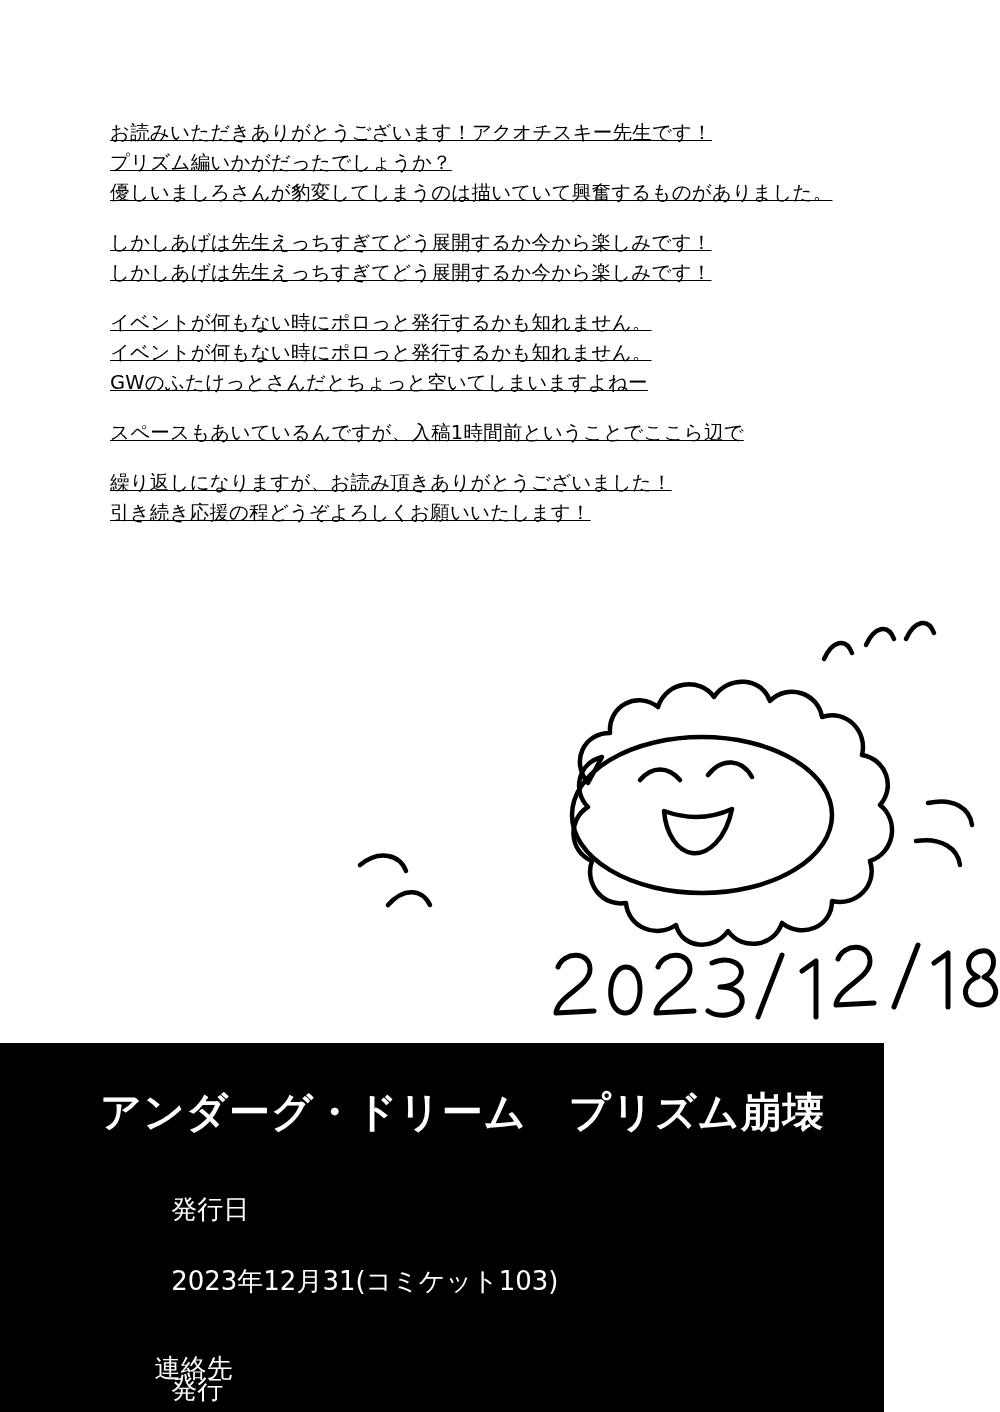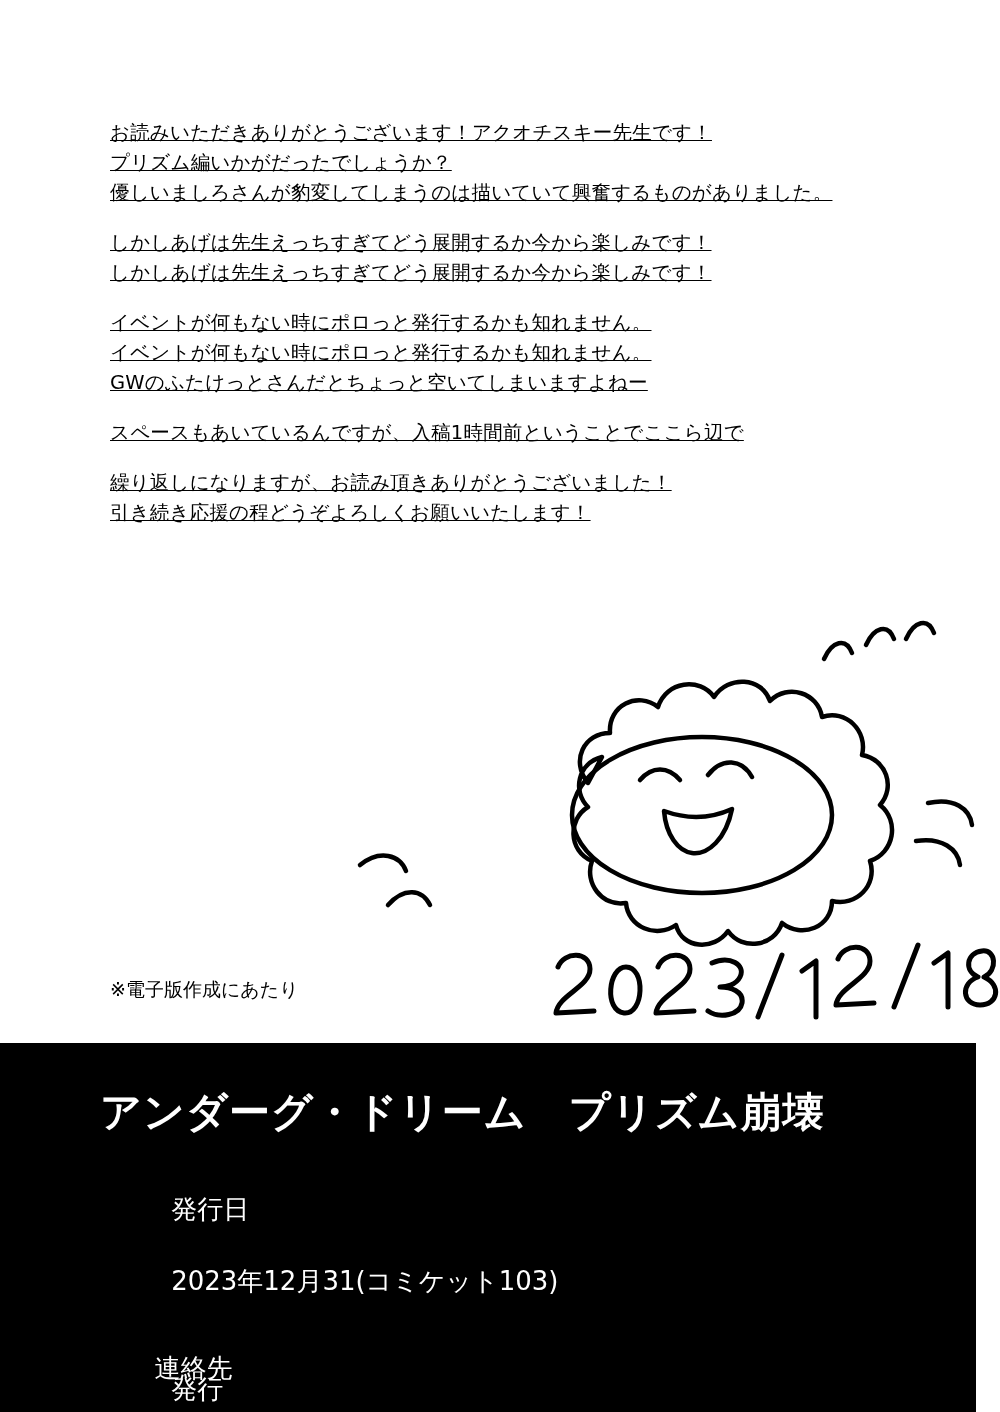--- a/index.html
+++ b/index.html
@@ -62,21 +62,21 @@
     line-height: 29px;
     font-family: "DejaVu Sans", "Liberation Sans", sans-serif;
   }
   .note .line { white-space: pre; display: block; }
 
   
   .colophon {
     position: absolute;
     left: 0;
     top: 1043px;
-    width: 976px;
+    width: 884px;
     height: 369px;
     background: #000000;
     color: #ffffff;
   }
   .colophon-title {
     position: absolute;
     left: 100px;
     top: 42px;
     font-size: 41px;
     font-weight: bold;
@@ -192,21 +192,20 @@
         <path d="M588 330 l-24 62"></path>
 
         <path d="M604 348 l14 -10 l0 54"></path>
 
         <path d="M652 336 c-16 2 -18 20 -4 26 c-18 6 -16 28 2 28 c18 0 22 -20 4 -28 c14 -6 12 -28 -2 -26 Z"></path>
       </g>
     </svg>
   </div>
 
   <div class="note">
-    <span class="line">※電子版作成にあたり</span>
   </div>
 
   <div class="colophon">
     <div class="colophon-title">アンダーグ・ドリーム　プリズム崩壊</div>
 
     <div class="colophon-rows">
       <span class="colophon-row">
         <span>発行日</span>
         <span>&nbsp;&nbsp;&nbsp;</span>
         <span>2023年12月31(コミケット103)</span>

